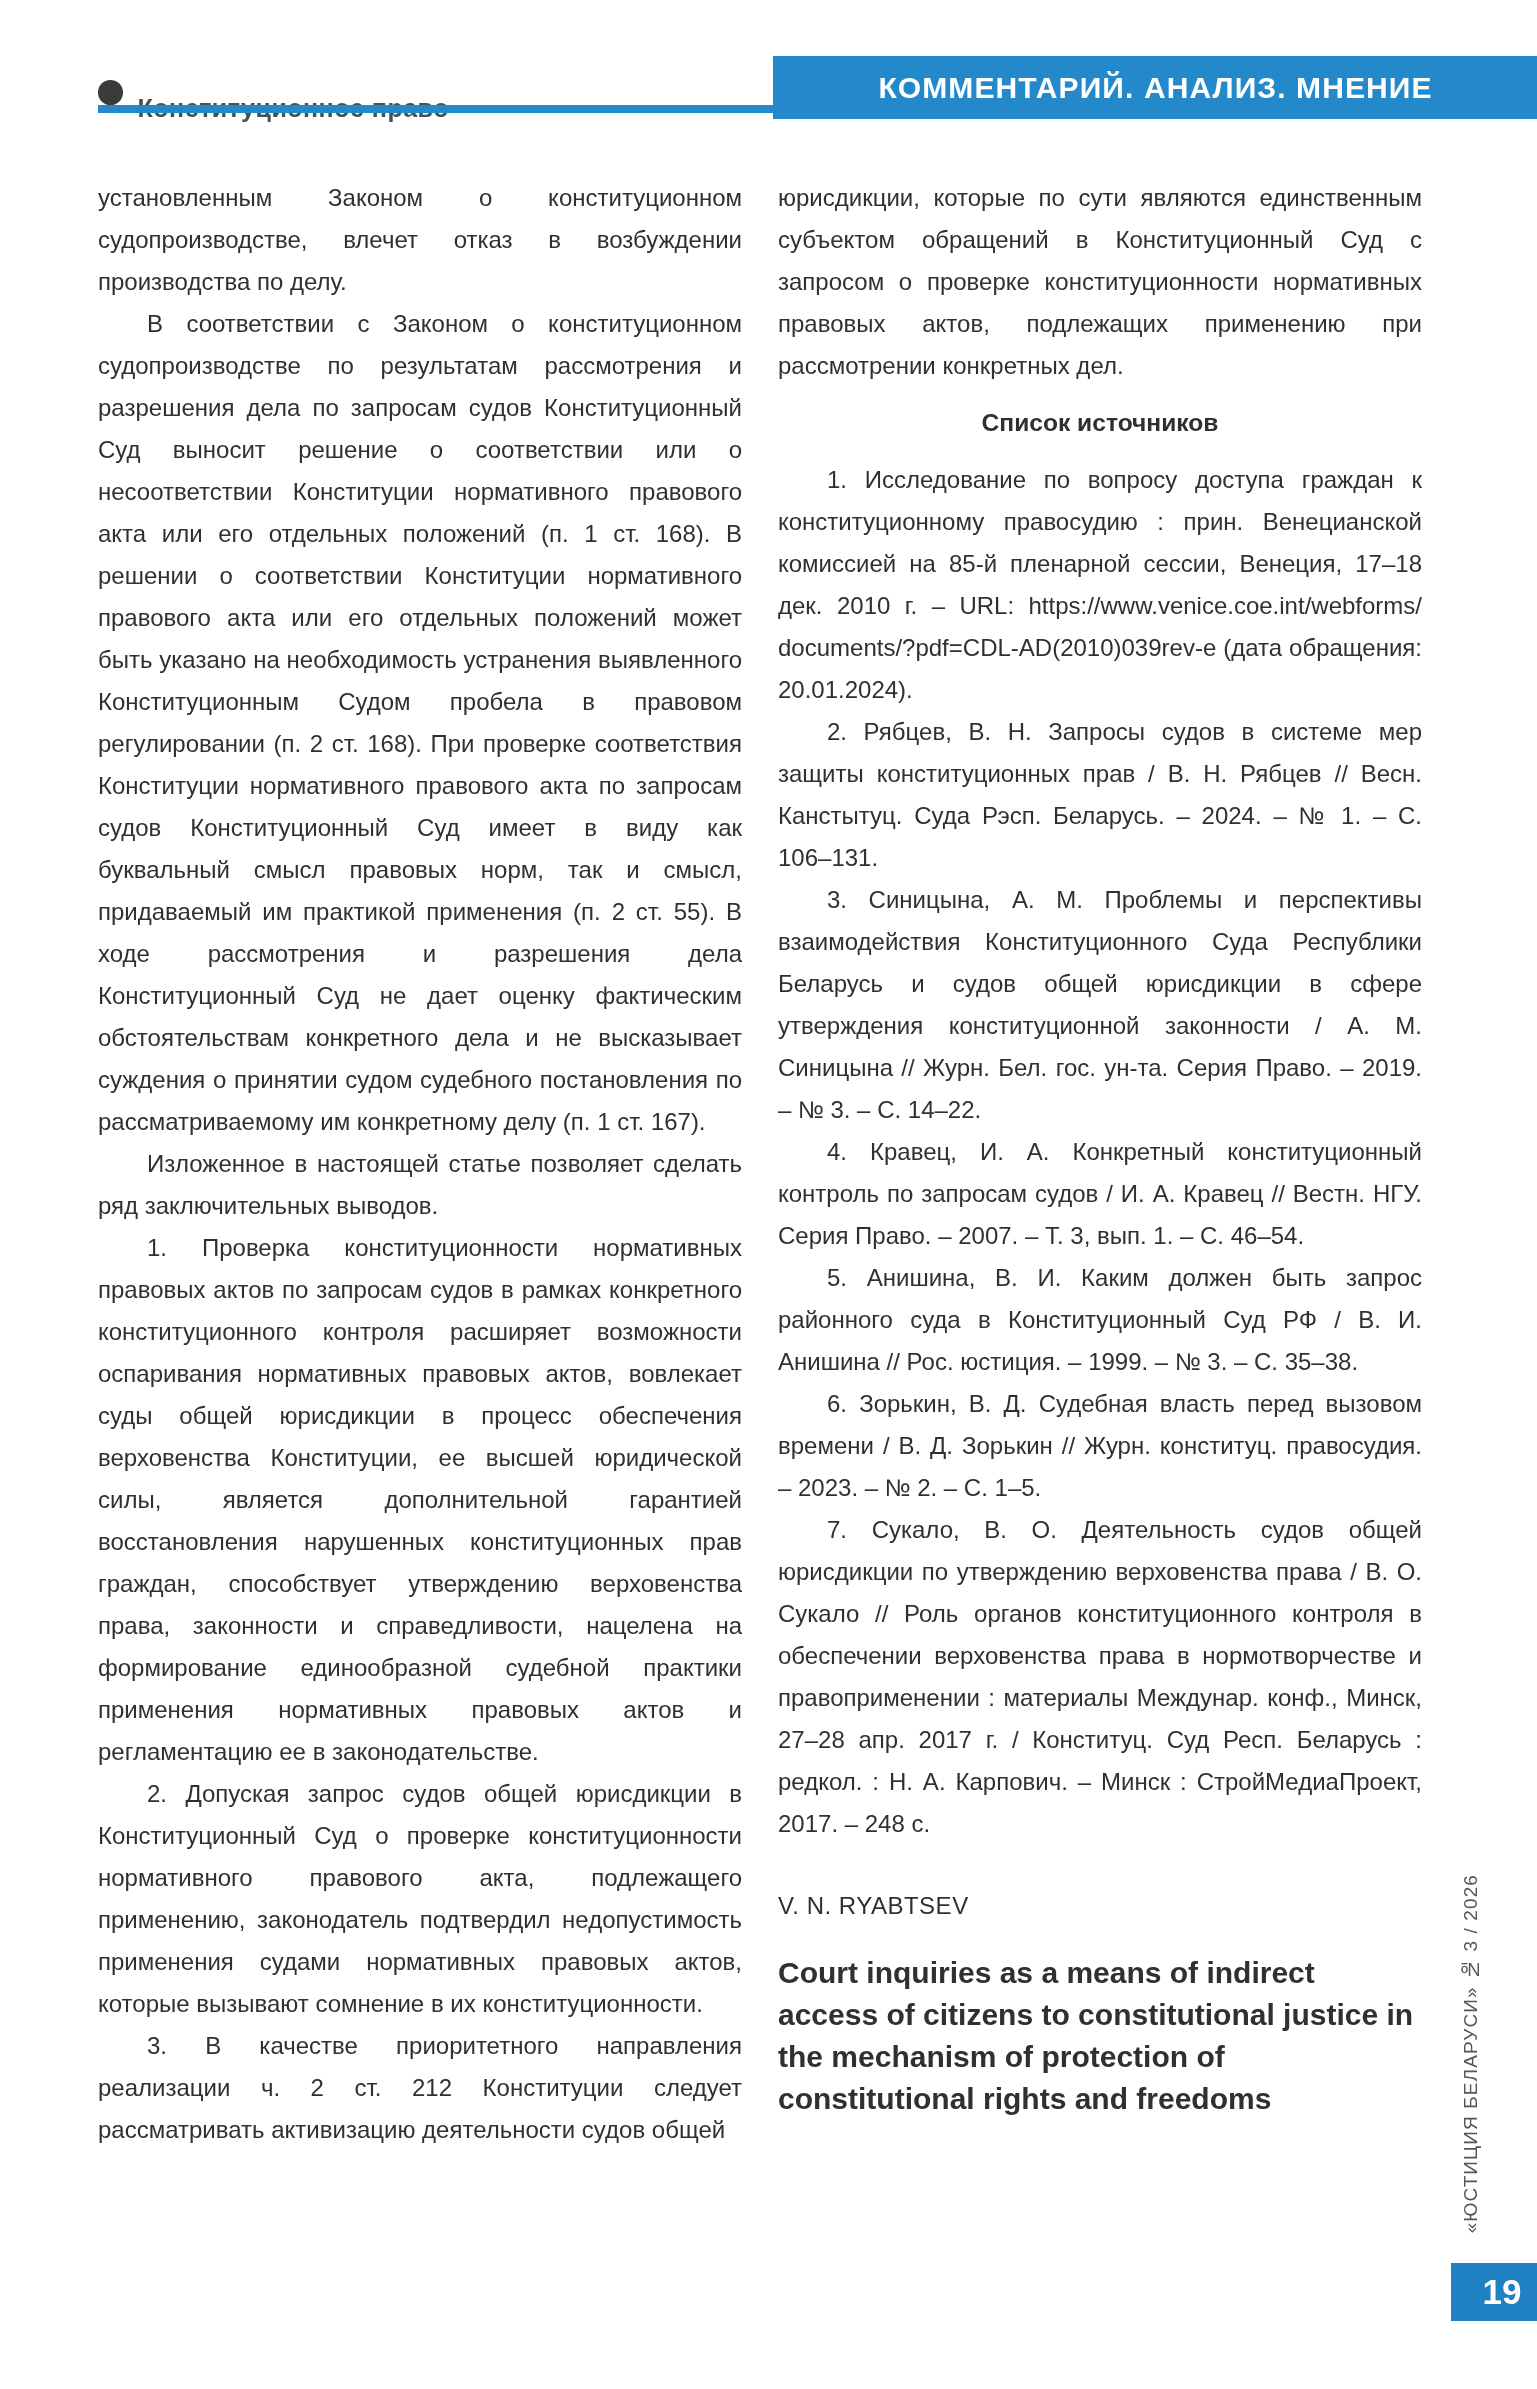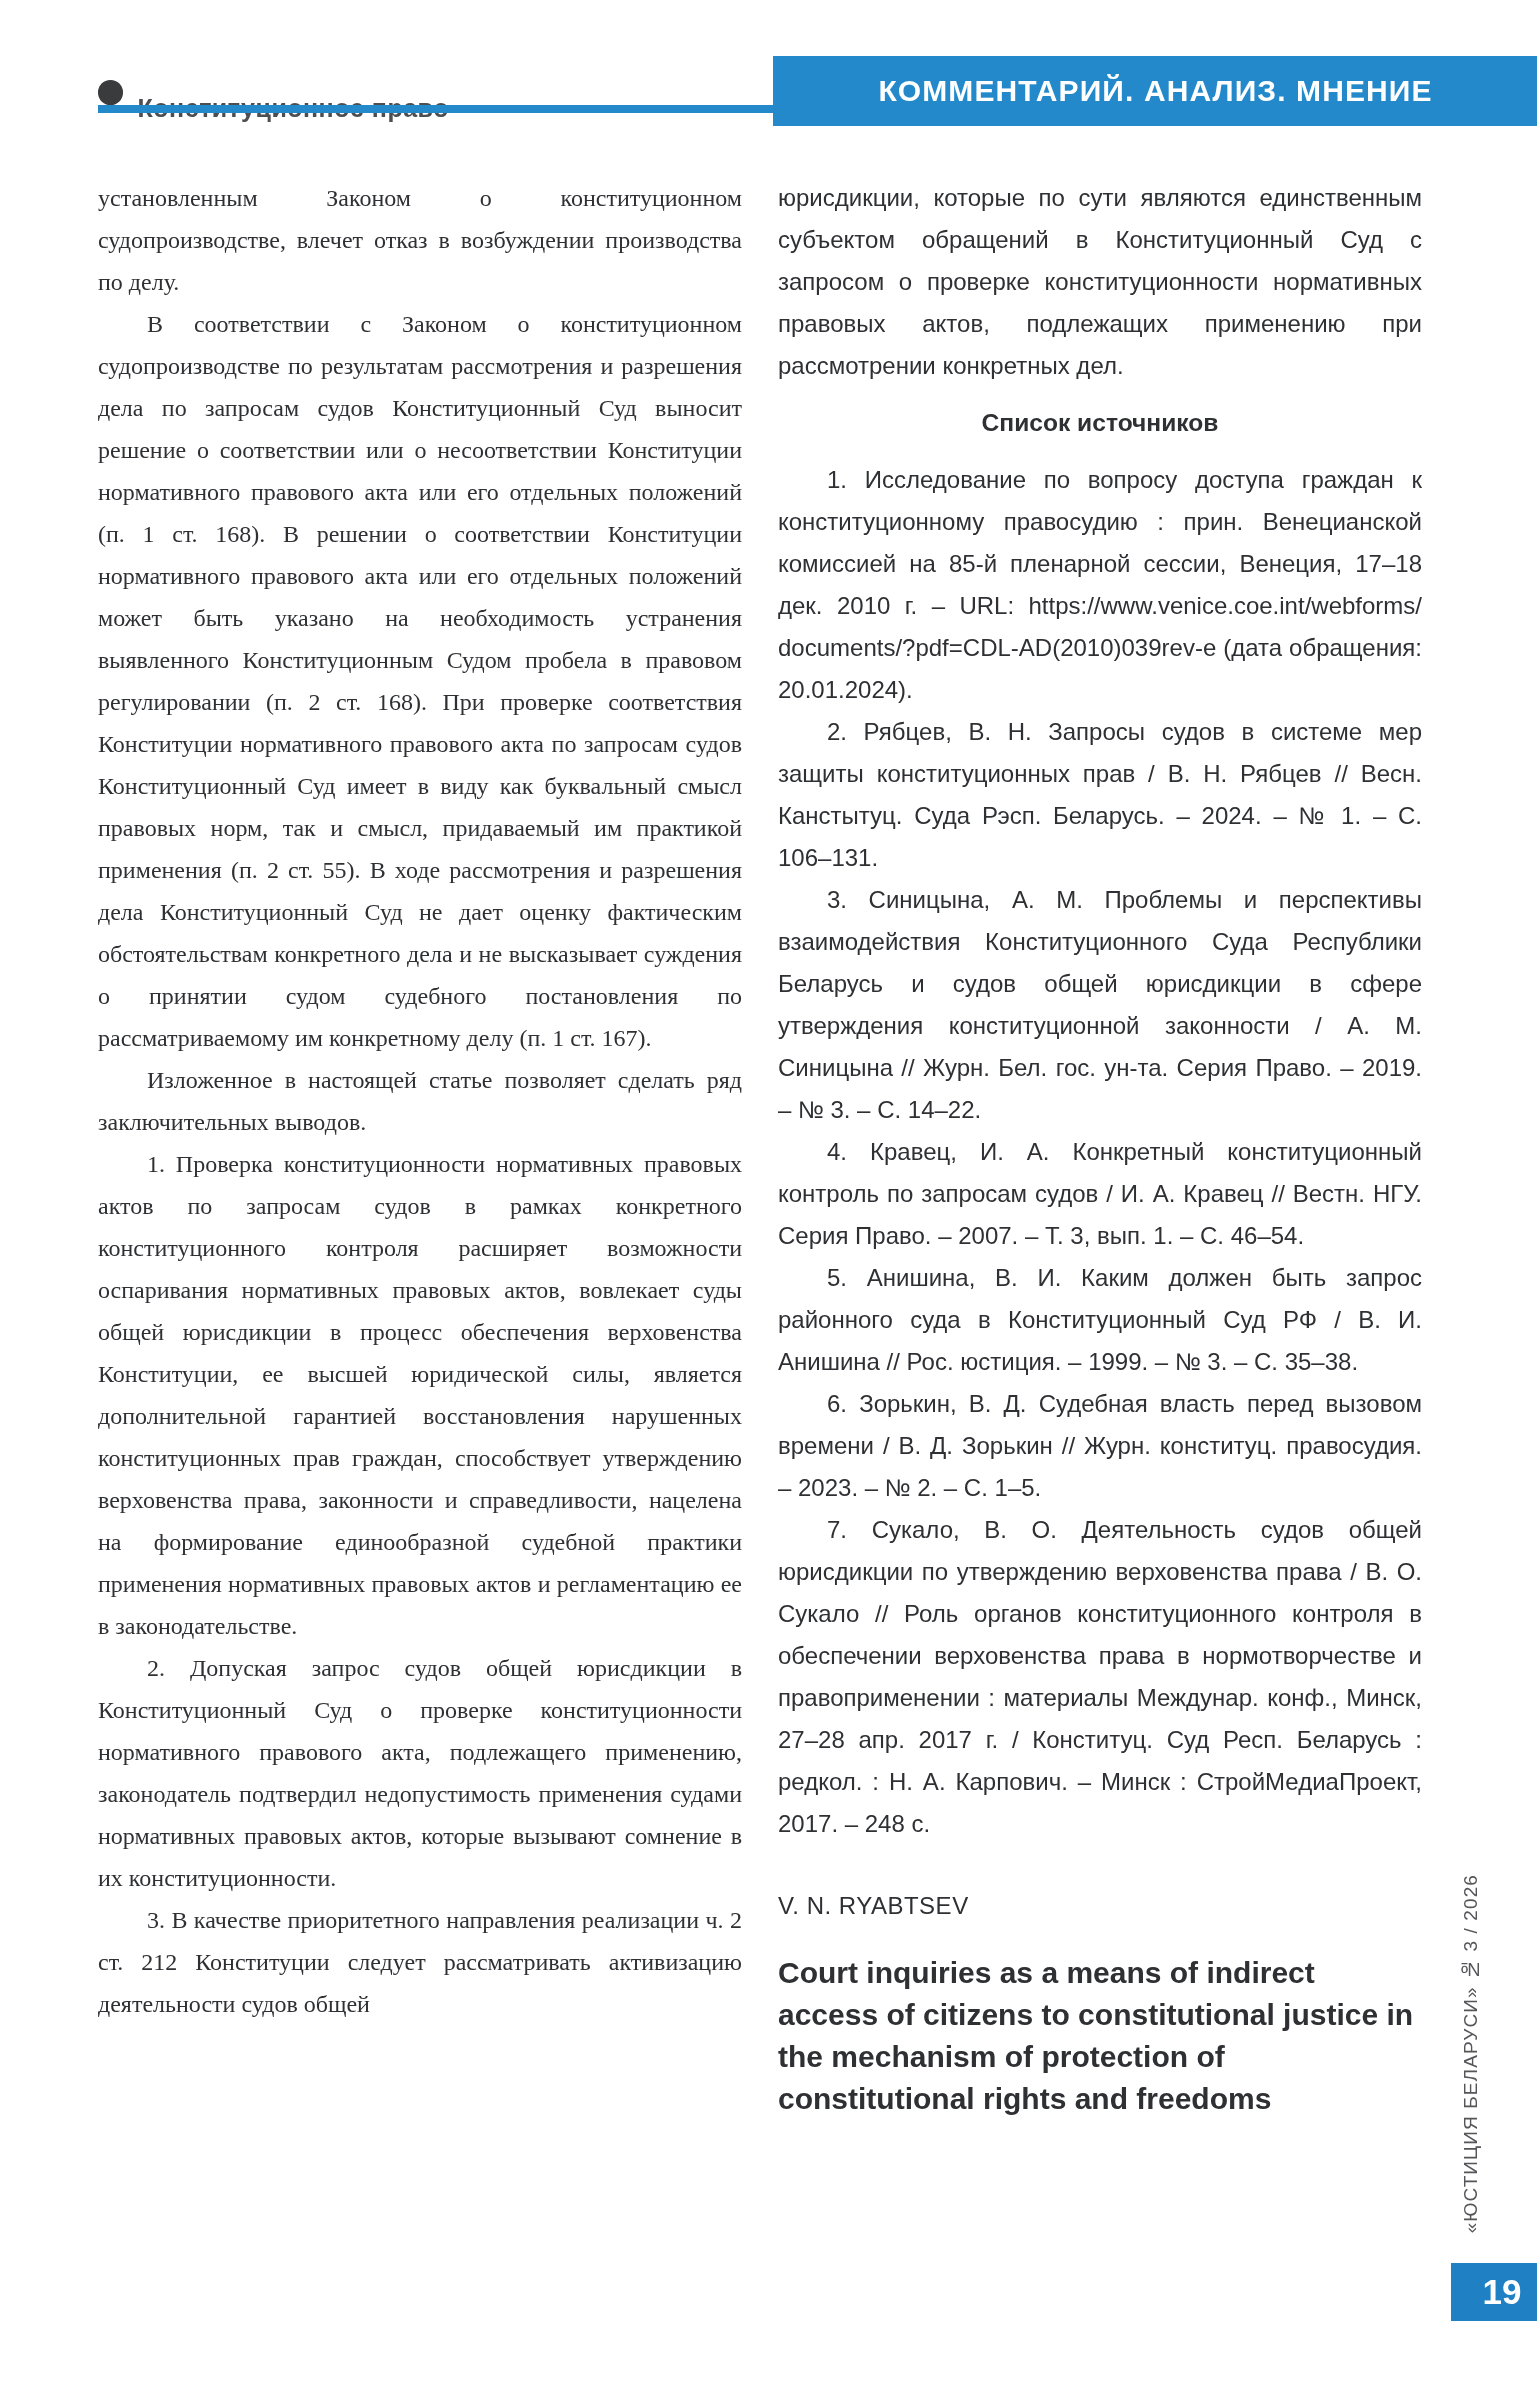--- a/index.html
+++ b/index.html
@@ -23,31 +23,31 @@
   .section-label{
     font-size:25px;font-weight:bold;color:#4c4e52;
     letter-spacing:0.5px;white-space:nowrap;margin-top:32px;
   }
   .header-rule{
     position:absolute;left:98px;top:105px;
     width:675px;height:7.5px;background:#2389cb;
   }
   .banner{
     position:absolute;left:773px;top:56px;
-    width:765px;height:70px;background:#2389cb;
+    width:765px;height:63px;background:#2389cb;
     color:#ffffff;display:flex;align-items:center;justify-content:center;
     font-weight:bold;font-size:30px;letter-spacing:1.1px;white-space:nowrap;
   }
   
   .column{
     position:absolute;top:177px;width:644px;
     font-size:24px;line-height:42px;text-align:justify;
   }
   .column p{margin:0;text-indent:49px;}
-  .col-left{left:98px;font-family:Liberation Serif, serif;}
+  .col-left{left:98px;}
   .col-right{left:778px;}
   .col-left p:first-child{text-indent:0;}
   .intro{text-indent:0 !important;}
   .sources-heading{
     font-weight:bold;text-align:center;text-indent:0 !important;
     margin:15px 0 15px 0 !important;font-size:24.6px;
   }
   .author{
     margin-top:40px !important;text-indent:0 !important;
     text-align:left;letter-spacing:0.5px;

